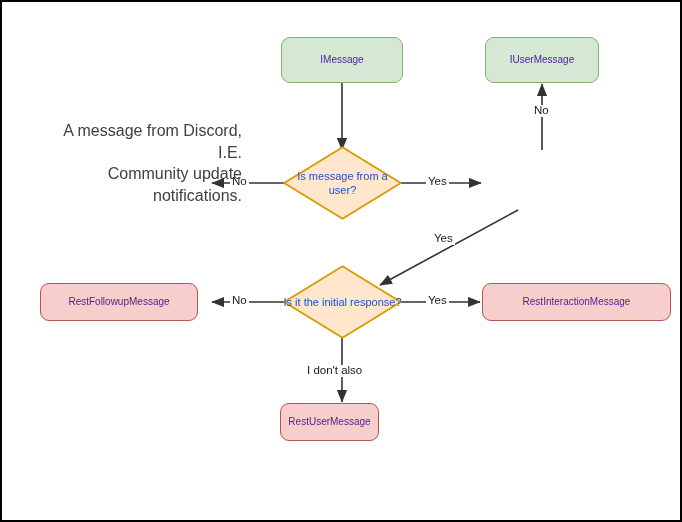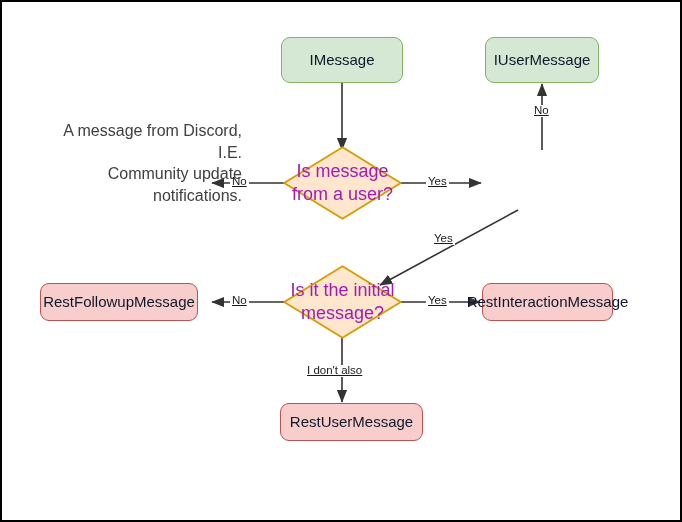--- a/index.html
+++ b/index.html
@@ -27,22 +27,22 @@
     height: 522px;
     pointer-events: none;
   }
   .node {
     position: absolute;
     box-sizing: border-box;
     display: flex;
     align-items: center;
     justify-content: center;
     text-align: center;
-    font-size: 15px;
-    color: #0f172a;
+    font-size: 10px;
+    color: #4c1d95;
     line-height: 1.25;
   }
   .box {
     border-radius: 9px;
     border-width: 1.4px;
     border-style: solid;
   }
   .box.green {
     background: #d5e8d4;
     border-color: #82b366;
@@ -62,41 +62,40 @@
   .diamond-label {
     position: absolute;
     left: 0;
     top: 0;
     width: 100%;
     height: 100%;
     display: flex;
     align-items: center;
     justify-content: center;
     text-align: center;
-    font-size: 18px;
-    color: #a21caf;
+    font-size: 11px;
+    color: #1d4ed8;
     line-height: 1.3;
   }
   .note {
     position: absolute;
     text-align: right;
     font-size: 16px;
     color: #404040;
     line-height: 1.35;
     white-space: pre-line;
   }
   .edge-label {
     position: absolute;
     font-size: 11.5px;
     color: #1a1a1a;
     background: #ffffff;
     padding: 0 2px;
     line-height: 1;
     white-space: nowrap;
-    text-decoration: underline;
   }
 </style>
 </head>
 <body>
 
 <div id="canvas">
 
   <svg id="edges" viewBox="0 0 682 522" width="682" height="522">
     <defs>
       <marker id="arrow" markerWidth="9" markerHeight="9" refX="7.5" refY="3.2" orient="auto" markerUnits="strokeWidth">
@@ -143,32 +142,32 @@
       <polygon points="59.5,1.2 117.8,37 59.5,72.8 1.2,37" fill="#ffe6cc" stroke="#d79b00" stroke-width="1.8" stroke-linejoin="round"></polygon>
     </svg>
     <div class="diamond-label">Is message from a user?</div>
   </div>
 
 
   <div class="diamond-wrap" style="left:281px; top:263px; width:119px; height:74px;">
     <svg class="diamond-shape" width="119" height="74" viewBox="0 0 119 74">
       <polygon points="59.5,1.2 117.8,37 59.5,72.8 1.2,37" fill="#ffe6cc" stroke="#d79b00" stroke-width="1.8" stroke-linejoin="round"></polygon>
     </svg>
-    <div class="diamond-label">Is it the initial message?</div>
+    <div class="diamond-label">Is it the initial response?</div>
   </div>
 
   <div class="node box pink" style="left:38px; top:281px; width:158px; height:38px;">
     <span>RestFollowupMessage</span>
   </div>
 
-  <div class="node box pink" style="left:480px; top:281px; width:131px; height:38px;">
+  <div class="node box pink" style="left:480px; top:281px; width:189px; height:38px;">
     <span>RestInteractionMessage</span>
   </div>
 
-  <div class="node box pink" style="left:278px; top:401px; width:143px; height:38px;">
+  <div class="node box pink" style="left:278px; top:401px; width:99px; height:38px;">
     <span>RestUserMessage</span>
   </div>
 
   <div class="edge-label" style="left:228px; top:174px;">No</div>
 
   <div class="edge-label" style="left:424px; top:174px;">Yes</div>
 
   <div class="edge-label" style="left:530px; top:103px;">No</div>
 
   <div class="edge-label" style="left:430px; top:231px;">Yes</div>

